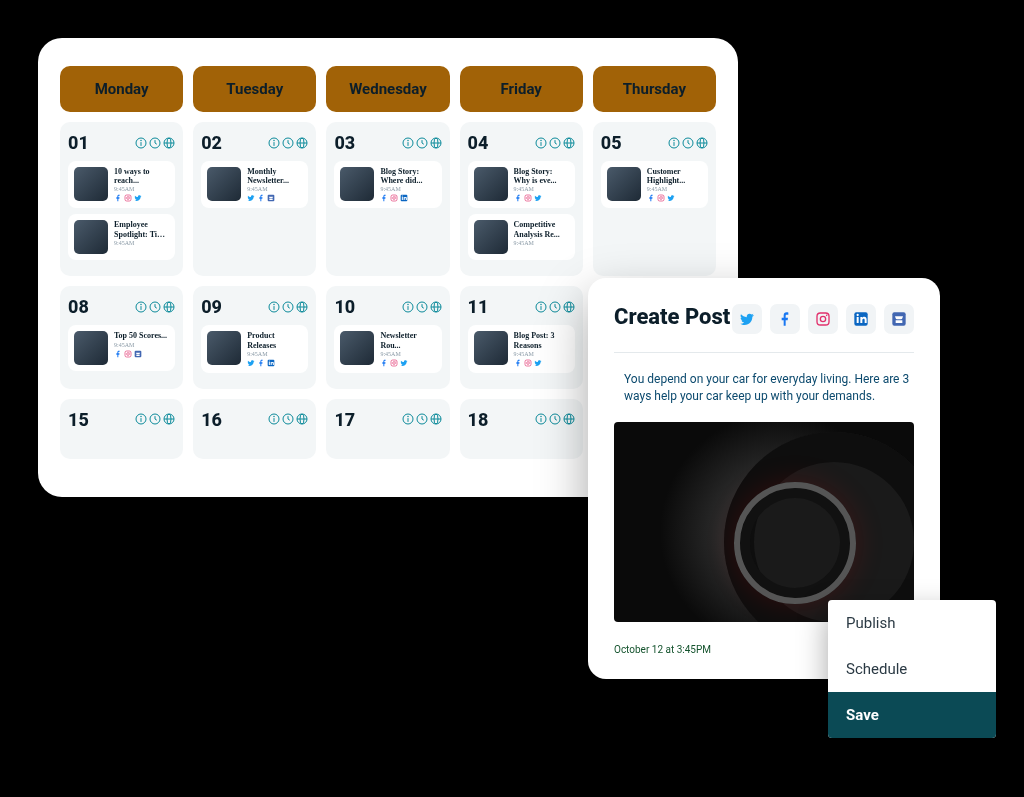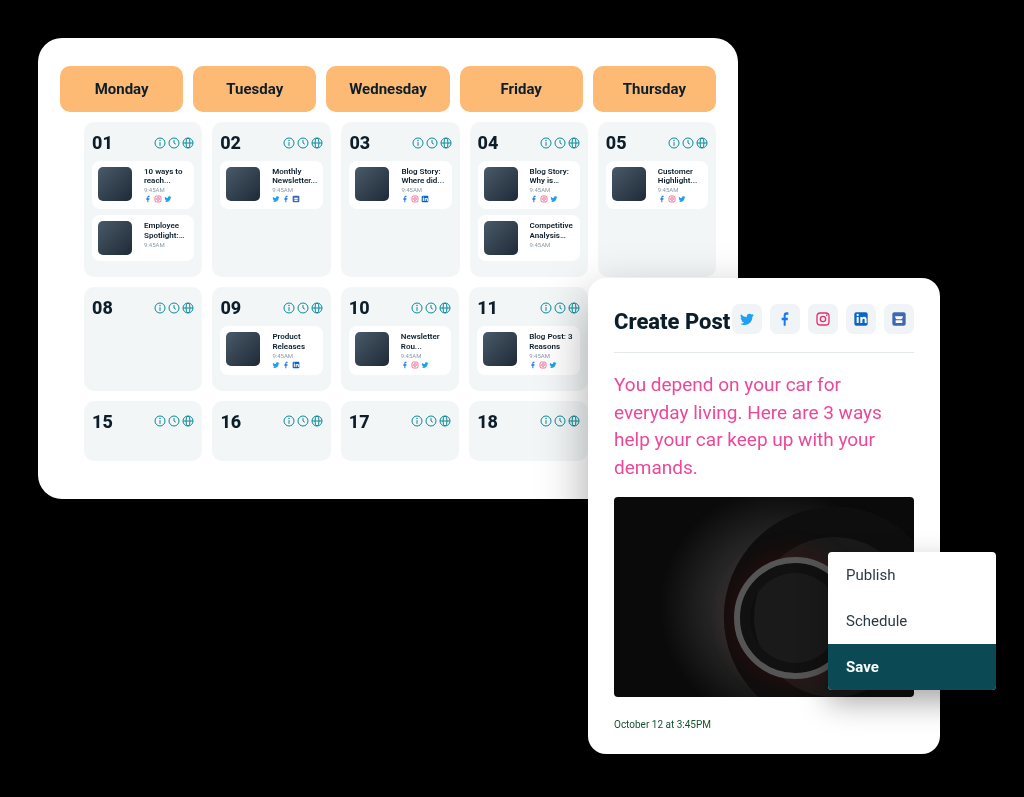--- a/index.html
+++ b/index.html
@@ -19,34 +19,33 @@
     background: #fff;
     border-radius: 24px;
     padding: 28px 22px 38px 22px;
   }
   .cal-row {
     display: grid;
     grid-template-columns: repeat(5, 1fr);
     gap: 10px;
   }
   .day-header {
-    background: #fdba74;
+    background: #a16207;
     border-radius: 10px;
     padding: 14px 6px;
     text-align: center;
     font-weight: 700;
     font-size: 15px;
     color: #0c1e2a;
   }
   .day-cells {
     display: grid;
     grid-template-columns: repeat(5, 1fr);
     gap: 10px;
     margin-top: 10px;
-    margin-left: 24px;
   }
   .day-cell {
     background: #f3f6f7;
     border-radius: 10px;
     padding: 10px 8px 10px 8px;
     min-height: 60px;
   }
   .day-head {
     display: flex;
     align-items: center;
@@ -61,22 +60,23 @@
   .day-icons {
     display: flex;
     gap: 2px;
   }
   .day-icons svg { width: 12px; height: 12px; }
   .card {
     background: #fff;
     border-radius: 8px;
     padding: 6px;
     display: flex;
-    gap: 12px;
+    gap: 6px;
     margin-bottom: 6px;
+    font-family: Liberation Serif, serif;
   }
   .thumb {
     width: 34px;
     height: 34px;
     border-radius: 5px;
     flex: 0 0 34px;
     background: linear-gradient(135deg,#4a5a6a,#1e2a36);
   }
   .card-body { flex: 1; min-width: 0; }
   .card-title {
@@ -111,21 +111,21 @@
     top: 278px;
     left: 588px;
     width: 352px;
     background: #fff;
     border-radius: 18px;
     box-shadow: 0 20px 50px rgba(0,0,0,.35);
     padding: 0 0 24px 0;
   }
   .cp-header {
     display: flex;
-    align-items: flex-end;
+    align-items: flex-start;
     justify-content: space-between;
     padding: 26px 26px 18px 26px;
   }
   .cp-title {
     font-size: 22px;
     font-weight: 800;
     color: #0c1e2a;
   }
   .cp-networks {
     display: flex;
@@ -135,24 +135,24 @@
     width: 30px; height: 30px;
     border-radius: 7px;
     background: #f1f4f6;
     display: flex; align-items: center; justify-content: center;
   }
   .net-btn svg { width: 16px; height: 16px; }
   .cp-divider {
     height: 1px; background: #e4e9ec; margin: 0 26px 18px 26px;
   }
   .cp-text {
-    font-size: 19px;
+    font-size: 12px;
     line-height: 1.45;
-    color: #ec4899;
-    padding: 0 26px 16px 26px;
+    color: #0c4a6e;
+    padding: 0 26px 16px 36px;
   }
   .cp-image {
     margin: 0 26px;
     height: 200px;
     border-radius: 4px;
     background:
       radial-gradient(circle at 55% 55%, #2a2a2a 0 30%, #0a0a0a 60%),
       linear-gradient(120deg,#1a1a1a,#3a3a3a);
     position: relative;
     overflow: hidden;
@@ -176,21 +176,21 @@
     box-shadow: inset 0 0 0 30px #0e0e0e;
   }
   .cp-footer {
     padding: 22px 26px 0 26px;
     font-size: 10px;
     color: #14532d;
   }
 
   .action-menu {
     position: absolute;
-    top: 552px;
+    top: 600px;
     left: 828px;
     width: 168px;
     background: #fff;
     border-radius: 4px;
     box-shadow: 0 12px 30px rgba(0,0,0,.35);
     overflow: hidden;
   }
   .menu-item {
     padding: 14px 18px;
     font-size: 15px;
@@ -489,20 +489,44 @@
                 <use href="#i-info"></use>
               </svg>
     <svg>
                 <use href="#i-clock"></use>
               </svg>
     <svg>
                 <use href="#i-globe"></use>
               </svg>
   </span>
       </div>
+      <div class="card">
+        <div class="thumb"></div>
+        <div class="card-body">
+          <div class="card-title">Top 50 Scores...</div>
+          <div class="card-time">9:45AM</div>
+          <div class="card-socials">
+                <span class="soc">
+                  <svg>
+                    <use href="#i-facebook"></use>
+                  </svg>
+                </span>
+                <span class="soc">
+                  <svg>
+                    <use href="#i-instagram"></use>
+                  </svg>
+                </span>
+                <span class="soc">
+                  <svg>
+                    <use href="#i-gbp"></use>
+                  </svg>
+                </span>
+              </div>
+        </div>
+      </div>
     </div>
         <div class="day-cell" style="">
       <div class="day-head">
         <span class="day-num">09</span>
         <span class="day-icons">
     <svg>
                 <use href="#i-info"></use>
               </svg>
     <svg>
                 <use href="#i-clock"></use>

